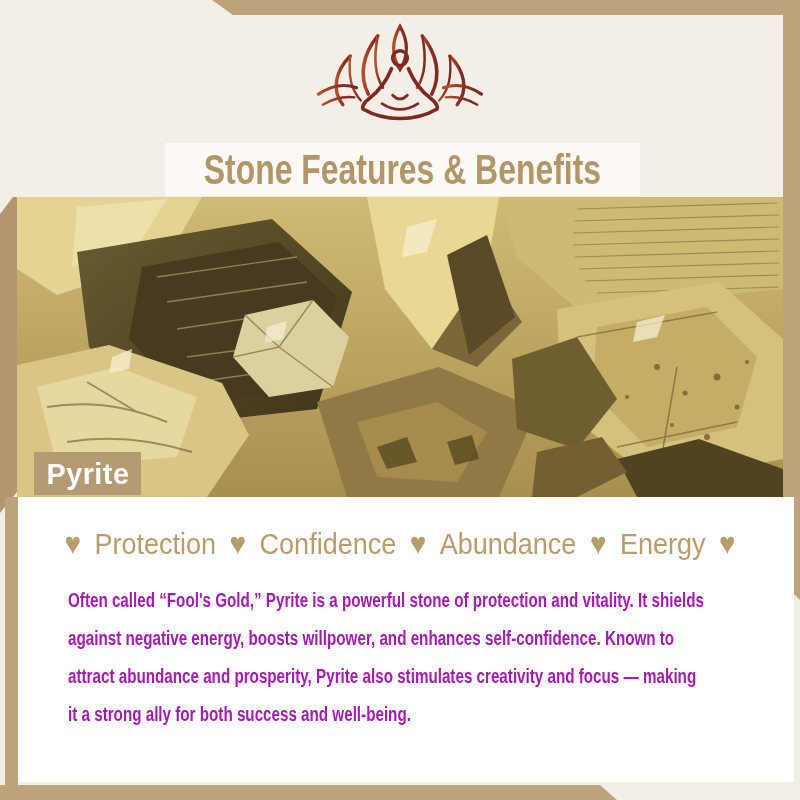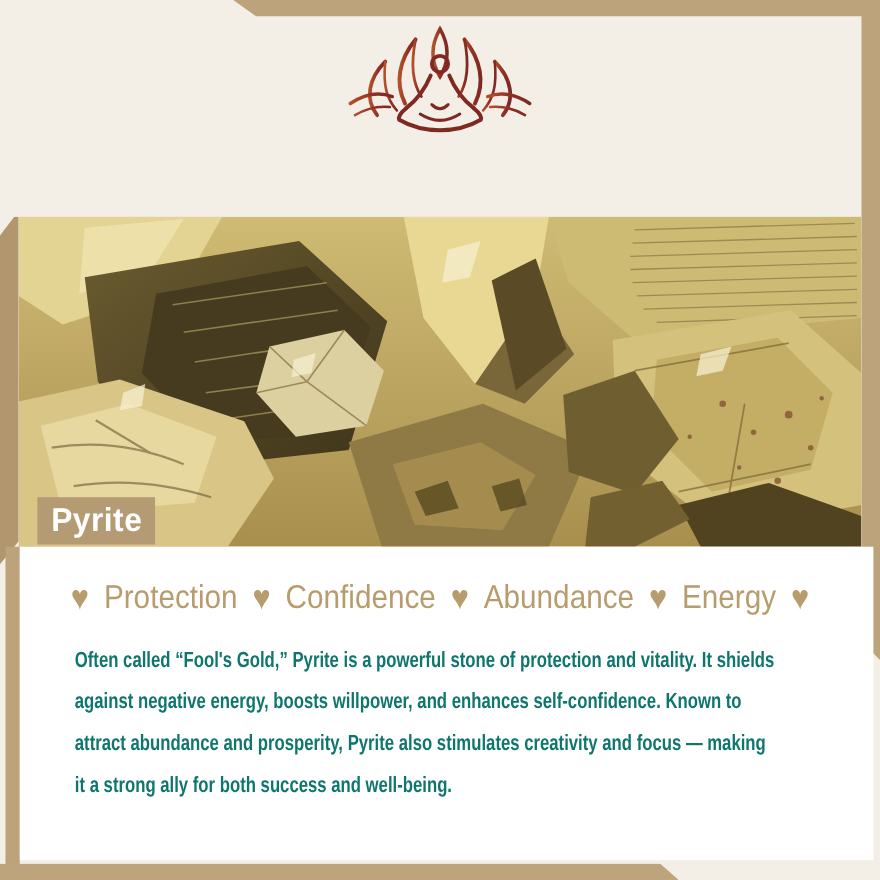--- a/index.html
+++ b/index.html
@@ -37,21 +37,21 @@
               transform:scaleX(0.96);transform-origin:0 50%;}
 
   
   .panel{position:absolute;left:18px;top:497px;width:776px;height:285px;background:#ffffff;}
 
   .features-row{position:absolute;left:0;top:527px;width:800px;display:flex;align-items:center;
                 justify-content:center;gap:15px;color:#b79c6e;font-size:30px;
                 transform:scaleX(0.90);transform-origin:50% 50%;white-space:nowrap;}
   .features-row .heart{font-size:31px;line-height:1;position:relative;top:-1px;}
 
-  .description{position:absolute;left:68px;top:581px;width:690px;color:#0f766e;
+  .description{position:absolute;left:68px;top:581px;width:690px;color:#a21caf;
                font-size:20px;font-weight:700;}
   .description .line{white-space:nowrap;transform:scaleX(0.76);transform-origin:0 50%;
                      height:38px;line-height:38px;}
 </style>
 </head>
 <body>
 
 <div class="poster">
 
   <div class="accent top-strip"></div>
@@ -94,20 +94,23 @@
         <path d="M77,46 C72,58 64,68 56,74" stroke-width="3.4"></path>
         <path d="M93,46 C98,58 106,68 114,74" stroke-width="3.4"></path>
         <path d="M56,74 C51,78 49,82 50,84 C62,91 72,93 85,93 C98,93 108,91 120,84 C121,82 119,78 114,74" stroke-width="3.4"></path>
         <path d="M68,79 Q85,90 102,79" stroke-width="2.6"></path>
         <path d="M78,71 Q85,78 92,71" stroke-width="2.6"></path>
       </g>
     </svg>
   </div>
   <div class="brand-name">BUDDHA STONES</div>
 
+  <div class="title-band">
+    <span class="title-text">Stone Features &amp; Benefits</span>
+  </div>
 
   <div class="photo">
     <svg viewBox="0 0 766 300" preserveAspectRatio="none">
       <defs>
         <linearGradient id="gbase" x1="0" y1="0" x2="0" y2="1">
           <stop offset="0" stop-color="#cfbb74"></stop>
           <stop offset="1" stop-color="#a98f4e"></stop>
         </linearGradient>
         <linearGradient id="gdark" x1="0" y1="0" x2="1" y2="1">
           <stop offset="0" stop-color="#6a5c31"></stop>

